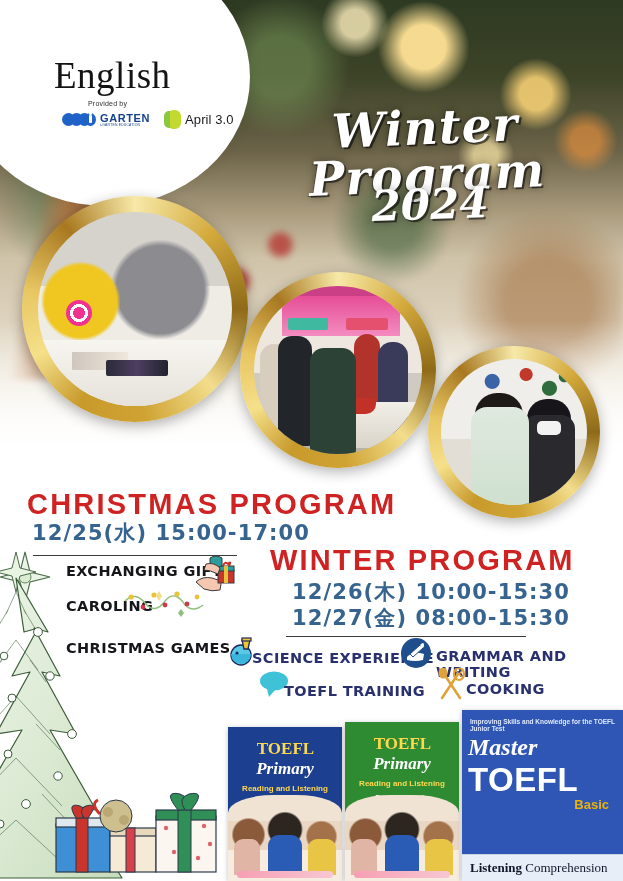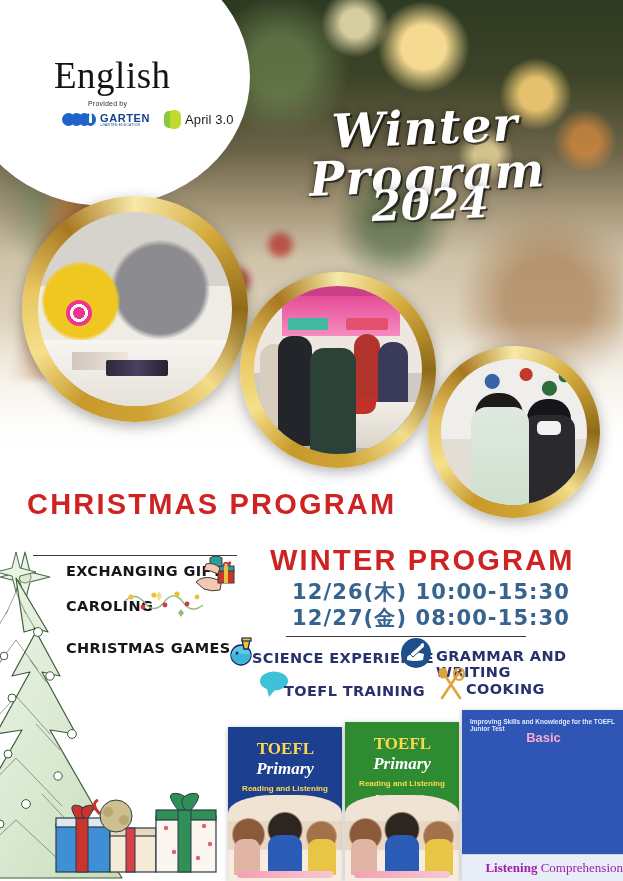--- a/index.html
+++ b/index.html
@@ -370,30 +370,30 @@
   .bk3-t2 {
     color: #ffffff; font-family: "Liberation Sans", sans-serif;
     font-size: 33px; font-weight: 700; letter-spacing: .5px;
     display: inline-block; margin-left: 6px;
   }
   .bk3-t3 {
     color: #ffffff; font-family: "Liberation Sans", sans-serif;
     font-size: 31px; font-weight: 700; margin: -4px 0 0 28px;
   }
   .bk3-basic {
-    color: #f9a8d4; font-family: "Liberation Sans", sans-serif;
-    font-size: 13px; font-weight: 700; text-align: center; margin: -2px 14px 0 16px;
+    color: #eab308; font-family: "Liberation Sans", sans-serif;
+    font-size: 13px; font-weight: 700; text-align: right; margin: -2px 14px 0 16px;
   }
   .bk3-footer {
     position: absolute; left: 0; bottom: 0; width: 100%; height: 26px;
     background: #e8eef7; border-top: 1px solid #c9d4e4;
   }
   .bk3-footer .lc {
-    color: #a21caf; font-family: "Liberation Serif", serif; font-size: 13px;
-    font-weight: 700; margin: 5px 0 0 8px; text-align: right;
+    color: #0f172a; font-family: "Liberation Serif", serif; font-size: 13px;
+    font-weight: 700; margin: 5px 0 0 8px;
   }
   .bk3-footer .lc span { font-weight: 400; }
 </style>
 </head>
 <body>
 
 <div id="poster">
 
   <div class="hero">
     <div class="hero-bg"></div>
@@ -462,20 +462,21 @@
       <div class="map"></div>
       <div class="girlhair"></div>
       <div class="girl"></div>
       <div class="mask"></div>
       <div class="boyhair"></div>
       <div class="boy"></div>
     </div>
   </div>
 
   <div class="h-red h-xmas">CHRISTMAS PROGRAM</div>
+  <div class="d-blue d-x1">12/25(水) 15:00-17:00</div>
   <div class="rule rule-x"></div>
 
   <div class="act-hand a1">EXCHANGING GIFTS</div>
   <div class="act-hand a2">CAROLING</div>
   <div class="act-hand a4">CHRISTMAS GAMES</div>
 
   <div class="ic ic-giftbox">
     <svg width="44" height="44" viewBox="0 0 44 44">
       <path d="M4 30 q6 -6 16 -4 l6 2 q3 1 3 4 l-1 6 q-8 2 -16 -1 z" fill="#f6c7b0" stroke="#3a3a3a" stroke-width="1"></path>
       <rect x="26" y="18" width="16" height="13" fill="#c9342c" stroke="#3a3a3a" stroke-width="1"></rect>
@@ -652,20 +653,24 @@
     <div class="bk-photo">
       <div class="shirtA"></div>
         <div class="shirtB"></div>
         <div class="shirtC"></div>
       <div class="pencil"></div>
     </div>
   </div>
 
   <div class="book-cover bk3">
     <div class="bk3-top">Improving Skills and Knowledge for the TOEFL Junior Test</div>
+    <div>
+      <span class="bk3-t1">Master</span>
+      <span class="bk3-t2">TOEFL</span>
+    </div>
     <div class="bk3-basic">Basic</div>
 
     <div class="bk3-footer">
       <div class="lc">
         <b>Listening</b><span> Comprehension</span>
       </div>
     </div>
   </div>
 
 </div>

